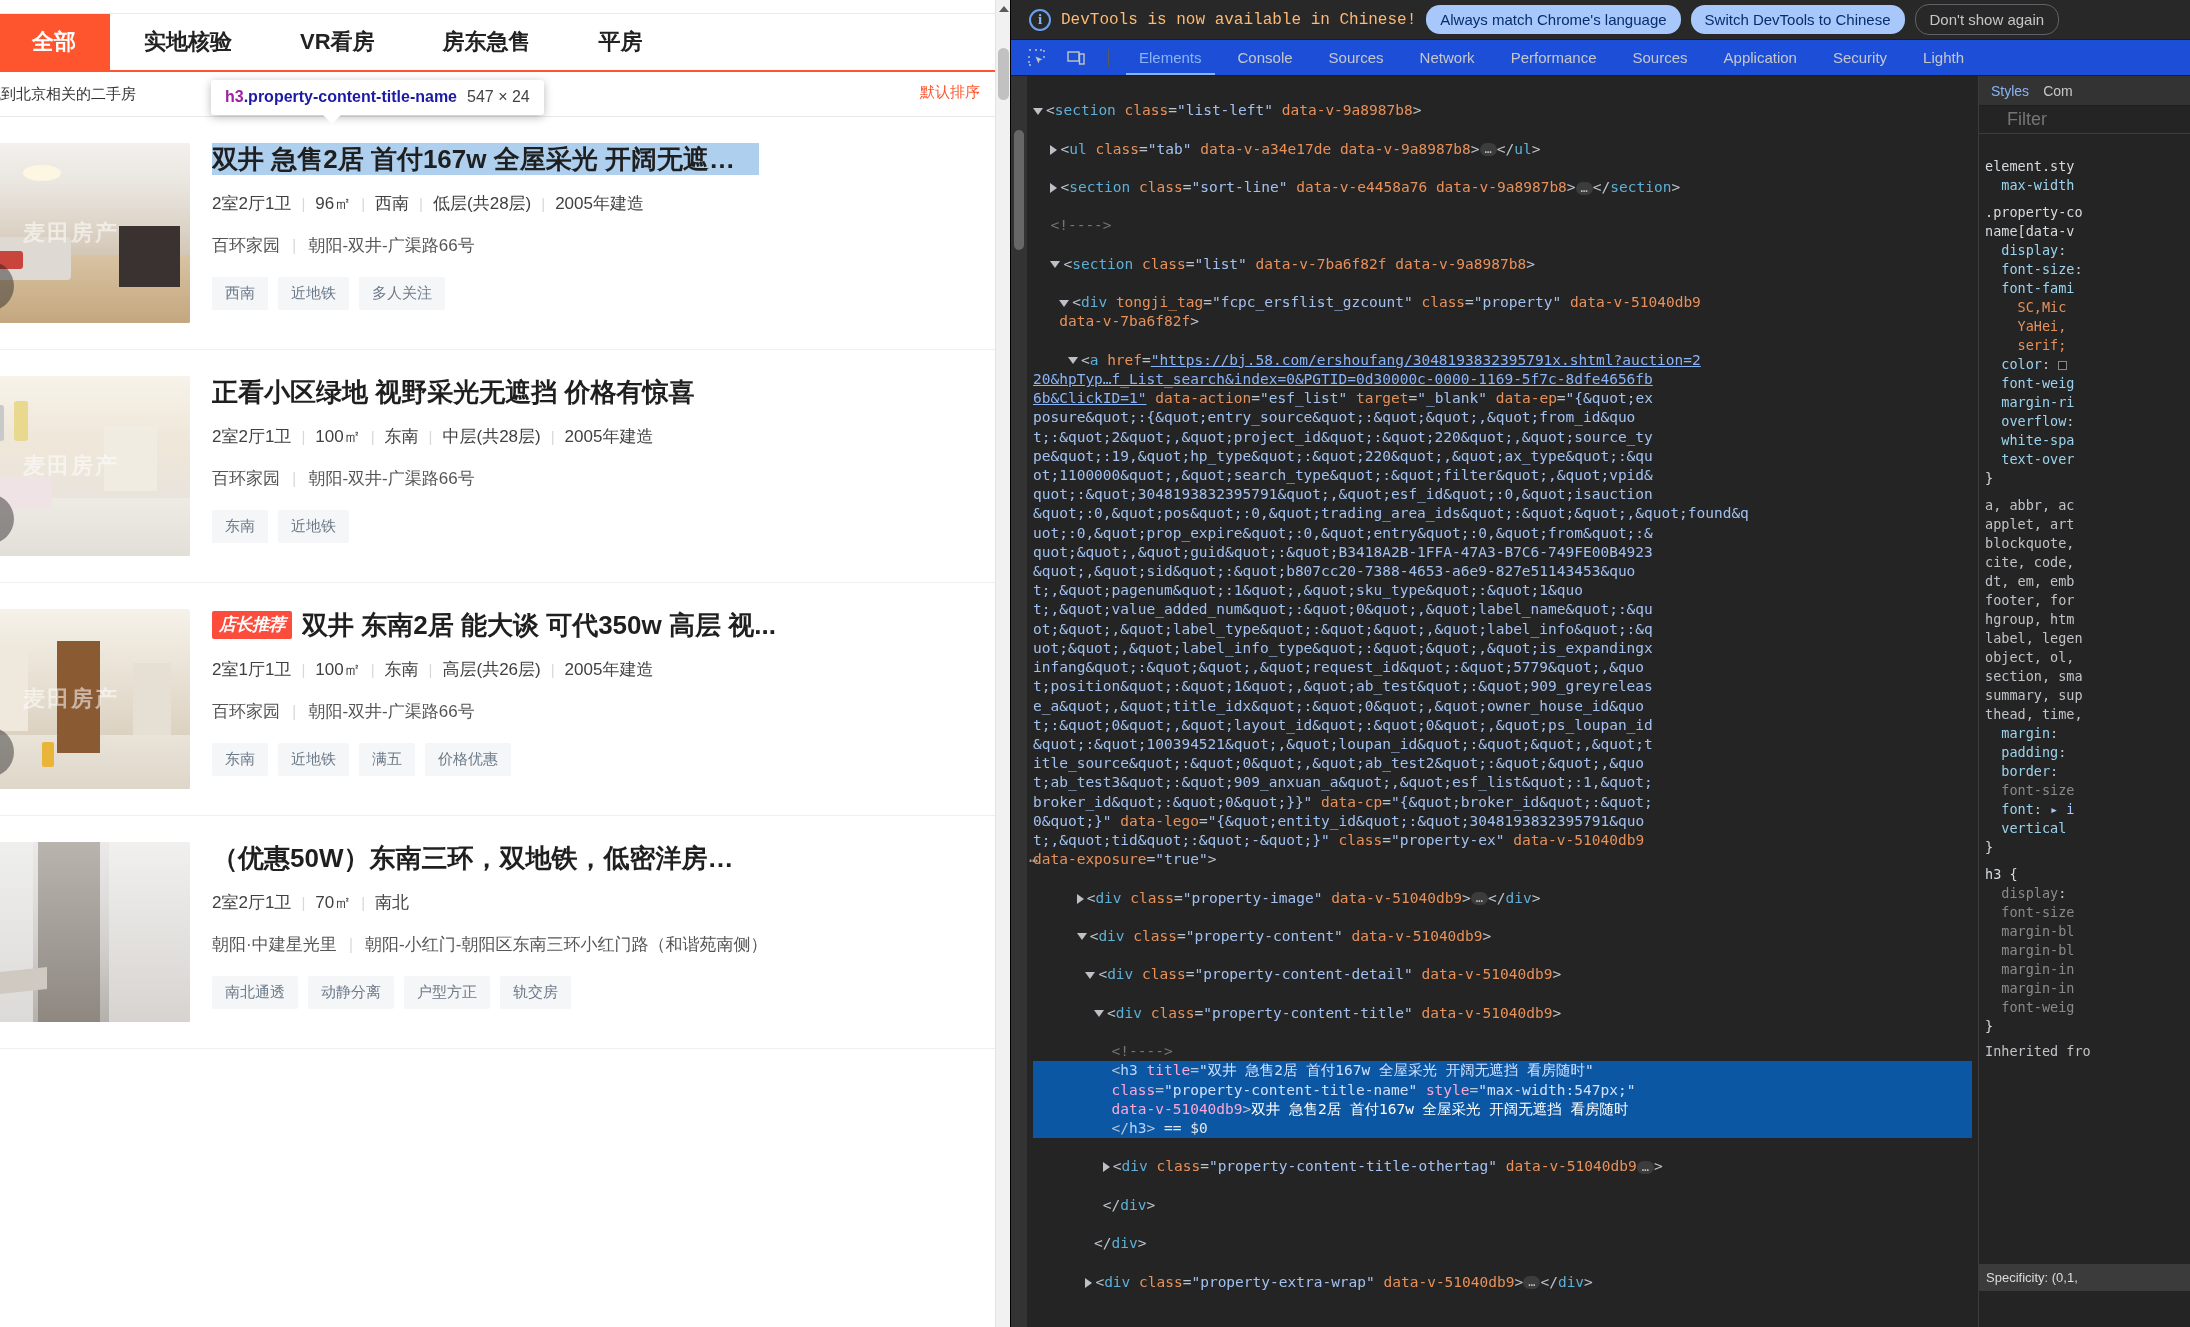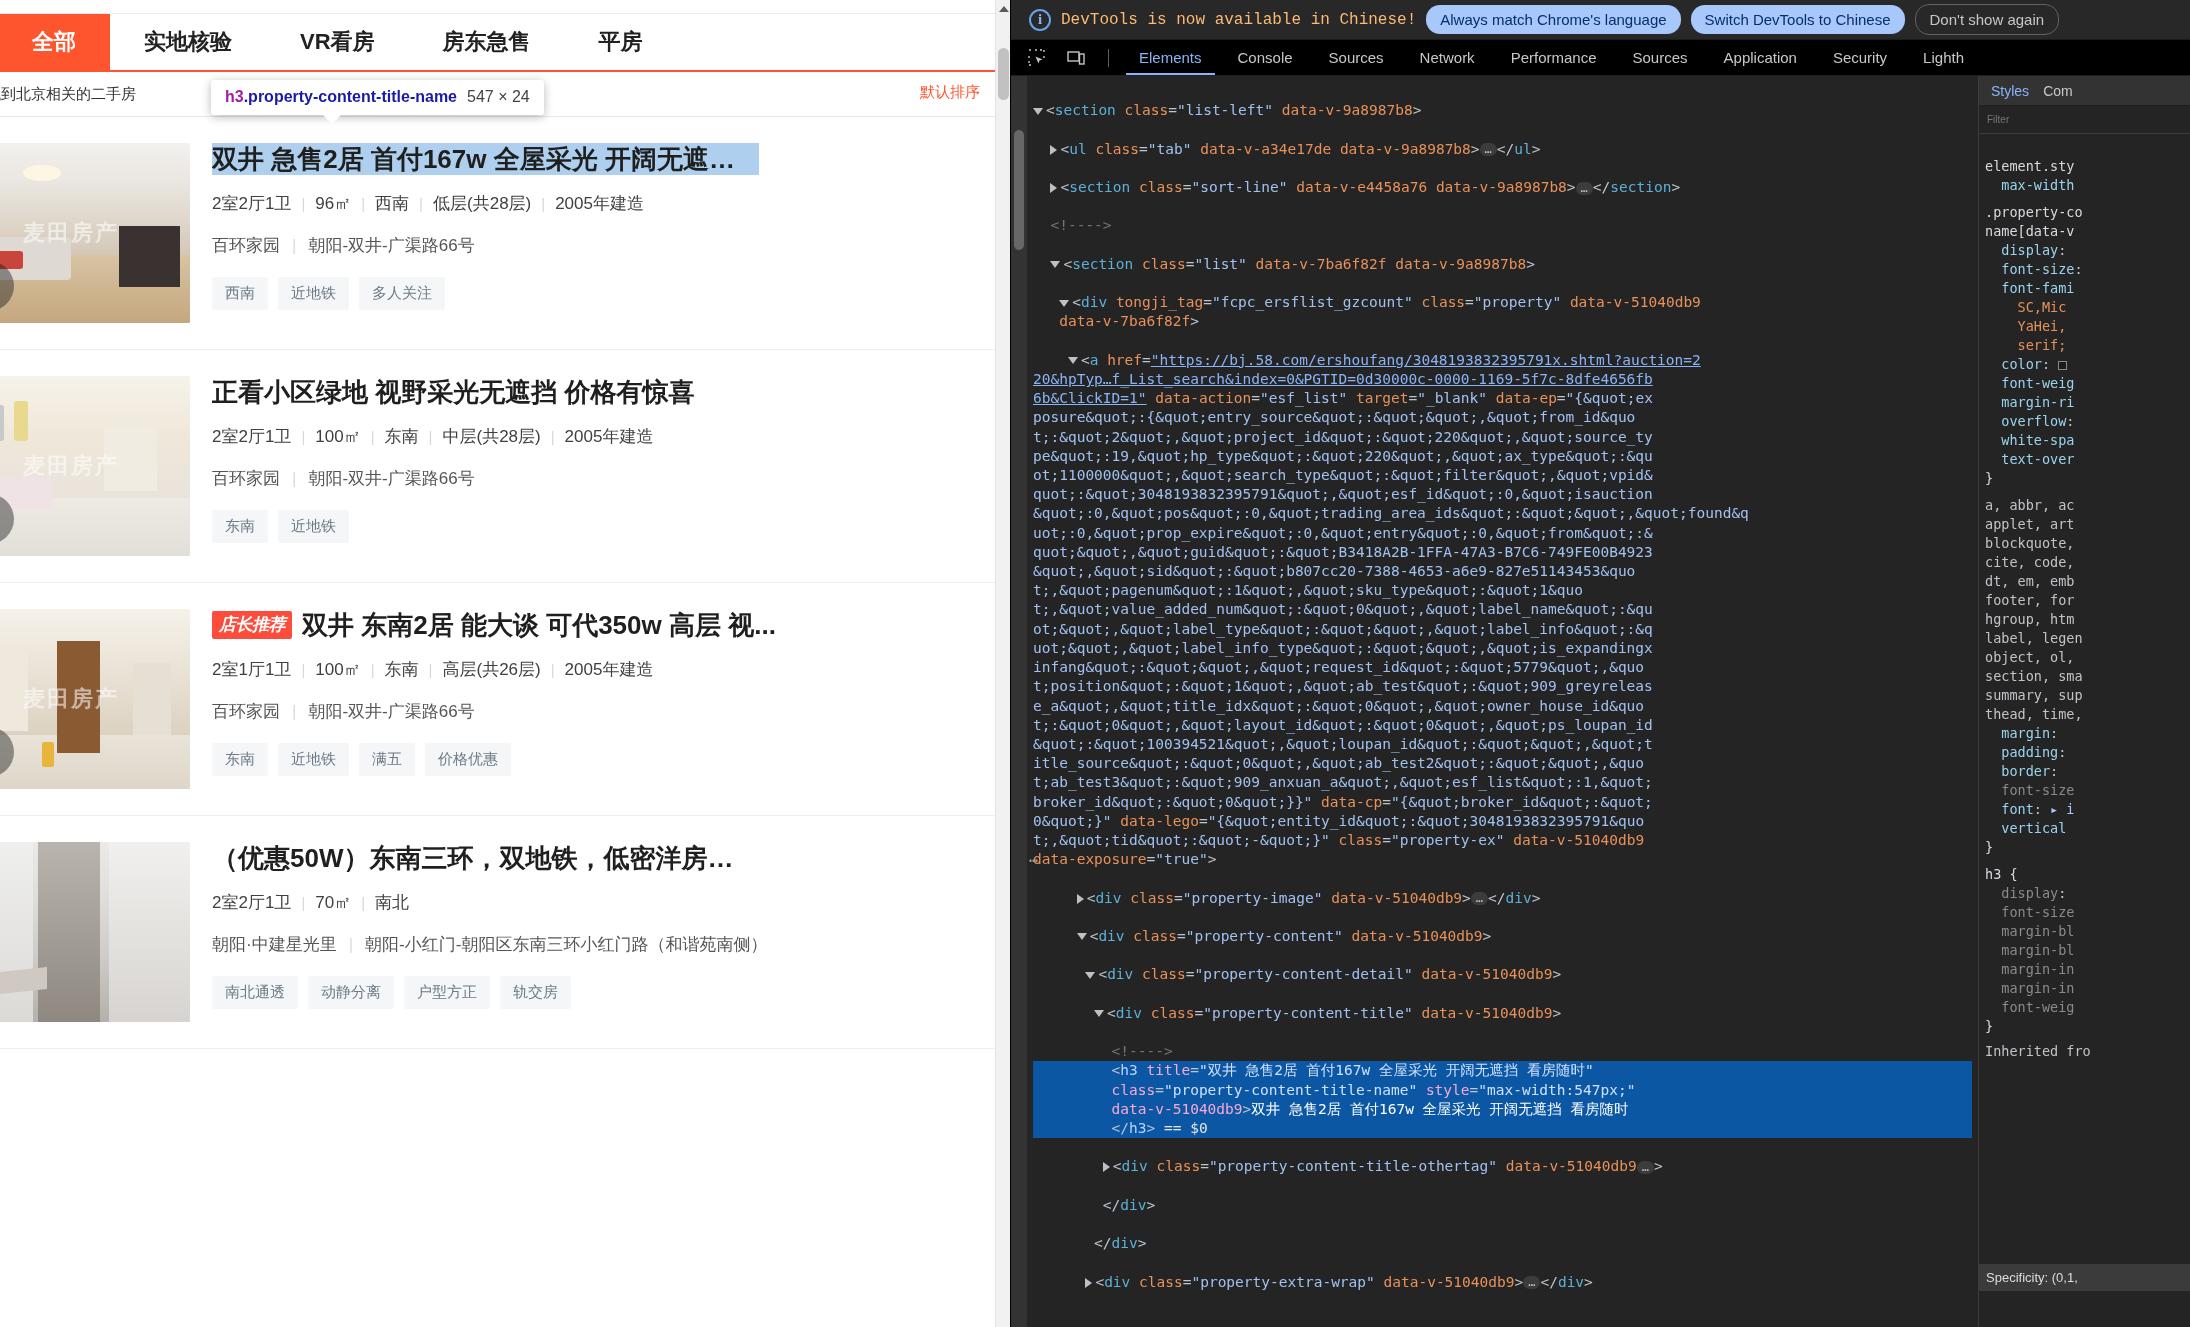--- a/index.html
+++ b/index.html
@@ -153,21 +153,21 @@
   .dt-notice .txt { font-size: 16px; color: #fdba74; white-space: nowrap; font-family: Liberation Mono, monospace; }
   .dt-notice .btn {
     background: #a8c7fa; color: #062e6f; border-radius: 14px;
     font-size: 15px; padding: 6px 14px; white-space: nowrap; cursor:pointer;
   }
   .dt-notice .btn.ghost {
     background: transparent; color: #c4c7c5; border: 1px solid #5f6368;
   }
 
   .dt-toolbar {
-    height: 36px; background: #000000; display: flex; align-items: center;
+    height: 36px; background: #1d4ed8; display: flex; align-items: center;
     padding-left: 10px; gap: 10px; flex: none;
     font-family: "Liberation Sans", sans-serif;
     border-bottom: 1px solid #1f1f1f;
   }
   .dt-toolbar .icobtn {
     width: 30px; height: 28px; display:flex; align-items:center;
     justify-content:center; cursor: pointer; border-radius: 2px;
   }
   .dt-toolbar .vsep { width:1px; height:18px; background:#5a5a5a; margin: 0 7px; }
   .dt-toolbar .ptab {
@@ -231,22 +231,23 @@
   }
   .st-tabs .t { font-size: 14px; color:#c6c8ca; padding: 0 4px; cursor:pointer;
                 white-space: nowrap; }
   .st-tabs .t.active { color:#8ab4f8; }
   .st-filter {
     height: 28px; display:flex; align-items:center; padding: 0 8px;
     border-bottom: 1px solid #3c3c3c; font-family: "Liberation Sans", sans-serif;
   }
   .st-filter input {
     background: transparent; border: none; outline: none;
-    color: #9aa0a6; font-size: 10px; width: 100%;
+    color: #9aa0a6; font-size: 18px; width: 100%;
     font-family: "Liberation Sans", sans-serif;
+    margin-left: 20px;
   }
   .st-content {
     flex: 1; overflow: hidden; font-family: "DejaVu Sans Mono", monospace;
     font-size: 13.5px; line-height: 19px; padding: 4px 9px 0 6px;
     color: #a8c7fa; white-space: pre; position: relative;
   }
   .st-content .sel { color:#d7dbdf; }
   .st-content .prop { color:#9ad3ee; }
   .st-content .pv { color:#e8915a; }
   .st-content .muted { color:#8a8a8a; }

